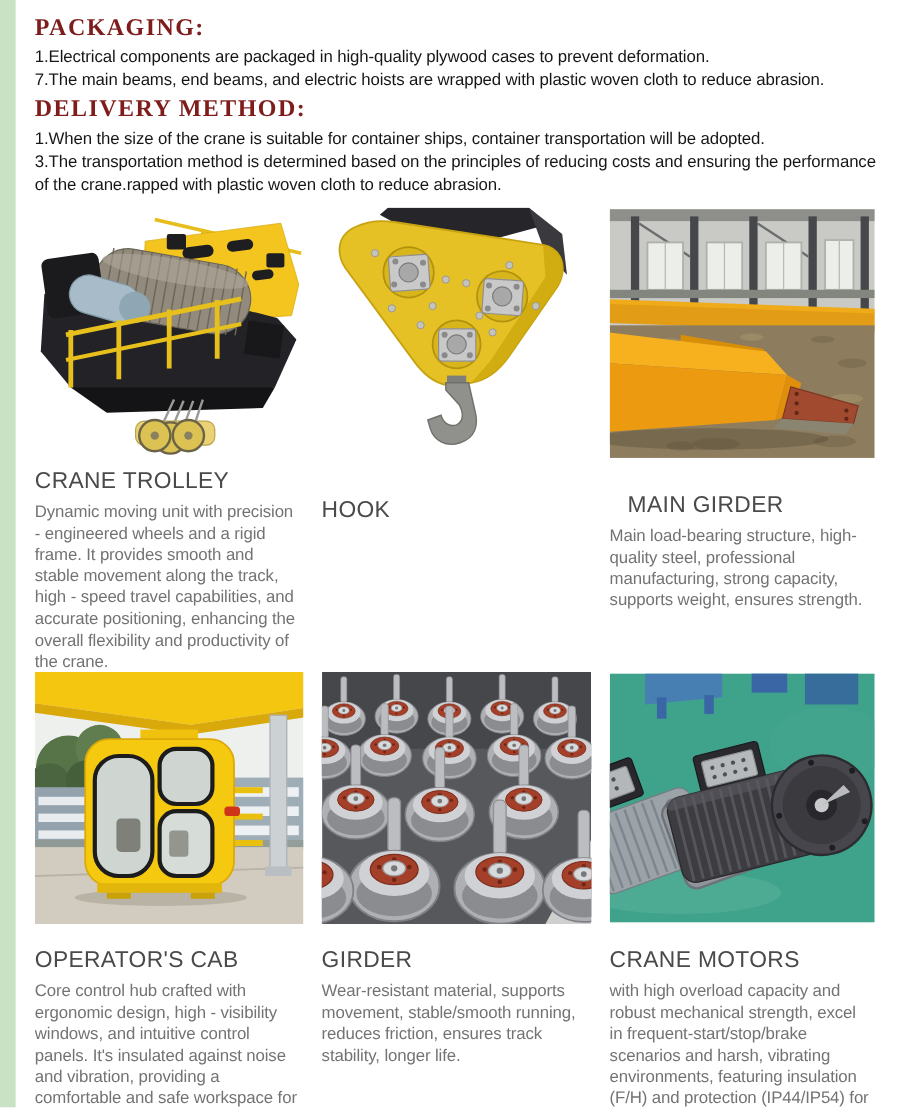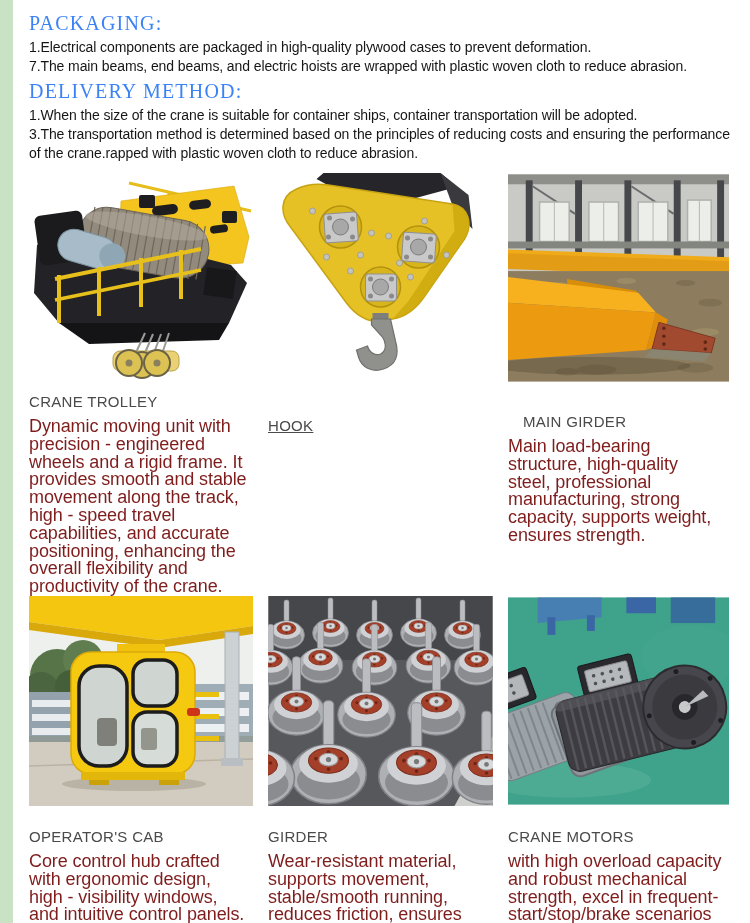--- a/index.html
+++ b/index.html
@@ -3,40 +3,40 @@
 <meta charset="utf-8">
 <style>
   html,body { margin:0; padding:0; }
   body {
     width:750px; height:923px; background:#ffffff; position:relative;
     font-family:"Liberation Sans", sans-serif; color:#1a1a1a; overflow:hidden;
   }
   .stripe { position:absolute; left:0; top:0; width:13px; height:923px; background:#c8e2c3; }
   .content { position:absolute; left:29px; top:8px; width:709px; }
   .sec-heading {
-    font-family:"Liberation Serif", serif; font-weight:400; font-size:20px;
-    line-height:25px; letter-spacing:1.2px; color:#3b82f6; margin:3px 0 2px 0;
+    font-family:"Liberation Serif", serif; font-weight:700; font-size:20px;
+    line-height:25px; letter-spacing:1.2px; color:#7f1d1d; margin:3px 0 2px 0;
   }
   .sec-item { font-size:14px; line-height:19px; margin:0; color:#161616; letter-spacing:-0.1px; }
   .grid {
     display:grid; grid-template-columns:224px 225px 221px; column-gap:15px;
     margin-top:10px;
   }
   .cell { min-height:358px; }
   .photo { height:210px; width:100%; overflow:hidden; background:#fff; }
   .photo svg { width:100%; height:100%; display:block; }
   .cell-title {
-    font-size:15px; line-height:22px; color:#4a4a4a; letter-spacing:0.3px;
+    font-size:19px; line-height:22px; color:#4a4a4a; letter-spacing:0.3px;
     font-weight:400; margin:8px 0 0 0;
   }
-  .mt-lg { margin-top:32px;text-decoration:underline; }
+  .mt-lg { margin-top:32px; }
   .mt-md { margin-top:28px;margin-left:15px; }
   .mt-r2 { margin-top:20px; }
   .cell-desc {
-    font-size:18px; line-height:17.8px; color:#7f1d1d; margin:5px 4px 0 0;
+    font-size:14px; line-height:17.8px; color:#737373; margin:5px 4px 0 0;
     letter-spacing:-0.1px;
   }
 </style>
 </head>
 <body>
 
 <div class="stripe"></div>
 
 <div class="content">
 

